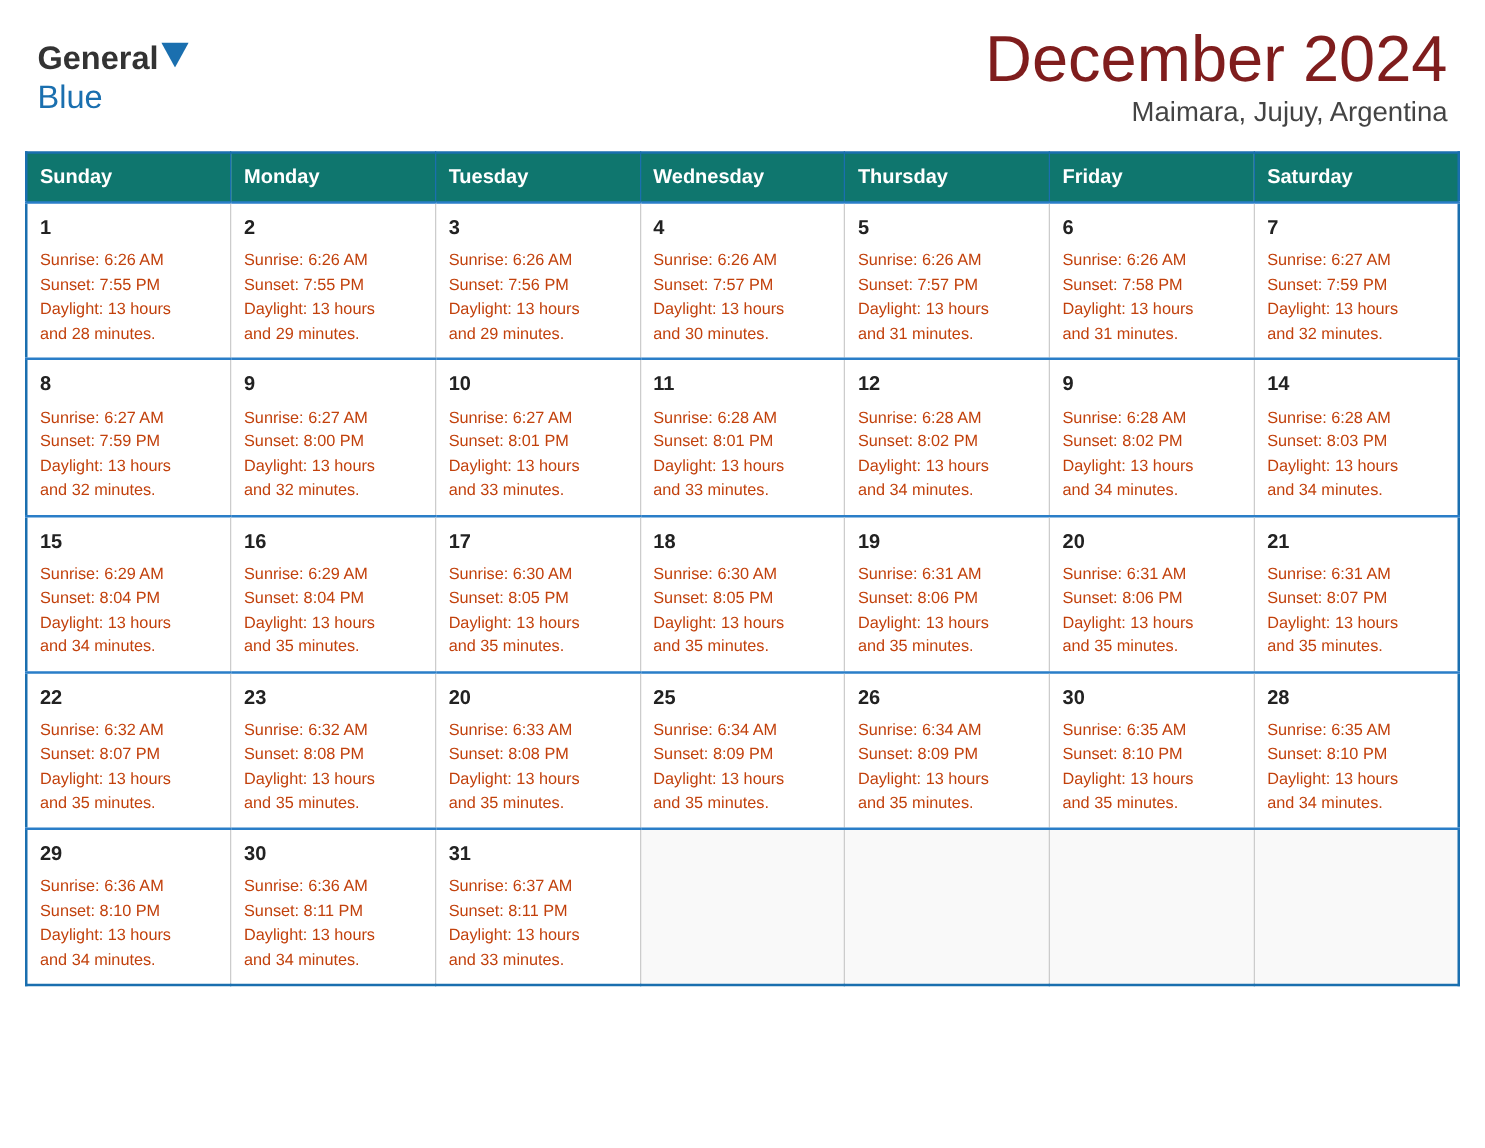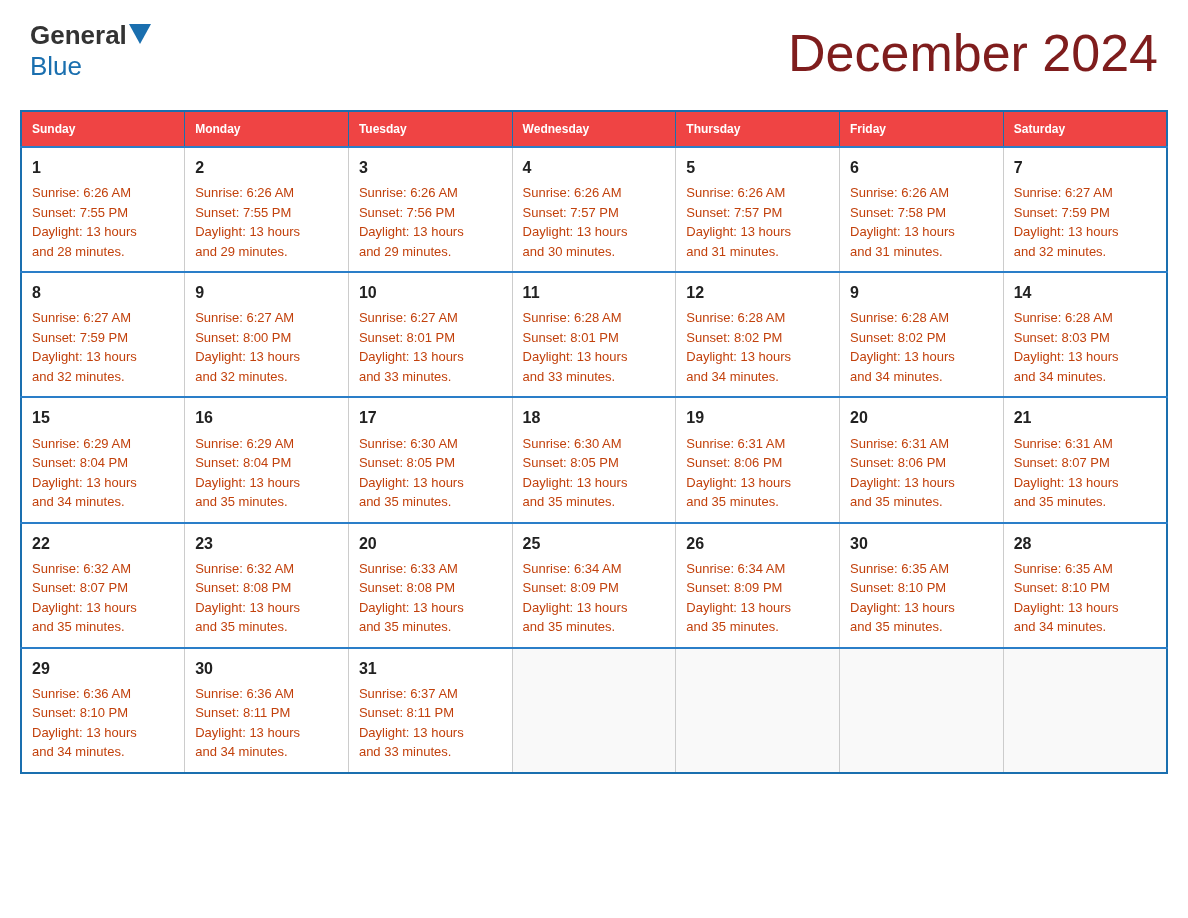--- a/index.html
+++ b/index.html
@@ -6,22 +6,22 @@
     body {
       font-family: Arial, Helvetica, sans-serif;
       background: #ffffff;
       width: 1188px;
       min-height: 918px;
       padding: 20px;
     }
     .header {
       display: flex;
       justify-content: space-between;
-      align-items: flex-end;
-      margin-bottom: 28px;
+      align-items: center;
+      margin-bottom: 18px;
       padding: 0 10px;
     }
     .logo {
       display: flex;
       flex-direction: column;
       align-items: flex-start;
     }
     .title-block {
       text-align: right;
     }
@@ -35,23 +35,23 @@
       font-size: 22px;
       color: #444;
       font-weight: normal;
     }
     .calendar {
       width: 100%;
       border-collapse: collapse;
       border: 2px solid #1a6faf;
     }
     .calendar thead tr th {
-      background-color: #ef4444;
+      background-color: #0f766e;
       color: #ffffff;
-      font-size: 12px;
+      font-size: 16px;
       font-weight: bold;
       padding: 10px 10px;
       text-align: left;
       border: 1px solid #1a6faf;
     }
     .calendar tbody tr td {
       vertical-align: top;
       padding: 8px 10px 10px 10px;
       border: 1px solid #ccc;
       border-top: 2px solid #2a7ec8;
@@ -108,20 +108,21 @@
           <polygon points="0,0 22,0 11,20" fill="#1a6faf"></polygon>
         </svg>
       </span>
     </div>
     <div>
       <span class="logo-text-blue">Blue</span>
     </div>
   </div>
   <div class="title-block">
     <div class="main-title">December 2024</div>
+    <div class="subtitle">Maimara, Jujuy, Argentina</div>
   </div>
 </div>
 
 <table class="calendar">
   <thead>
     <tr>
 
     <th>Sunday</th>
         <th>Monday</th>
         <th>Tuesday</th>

